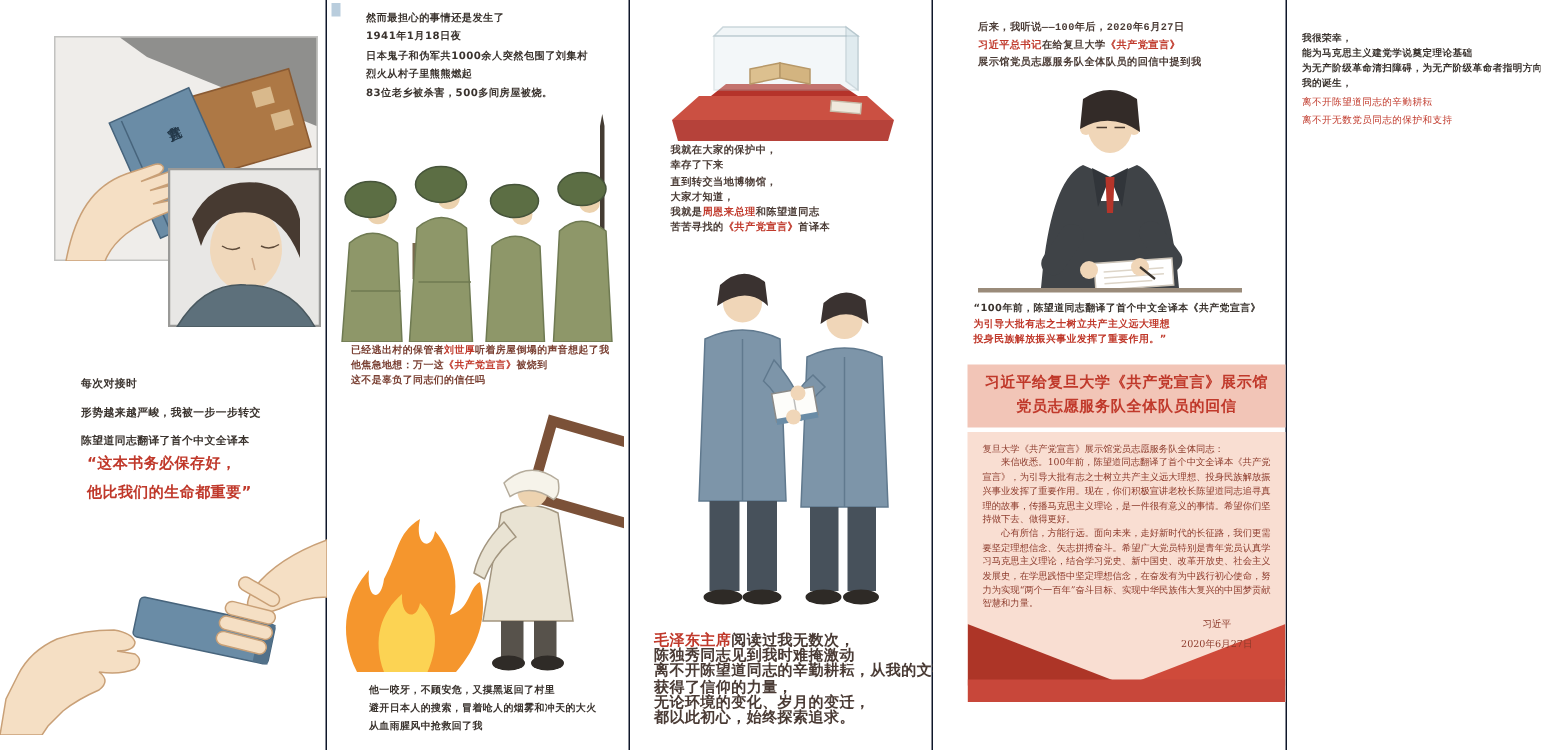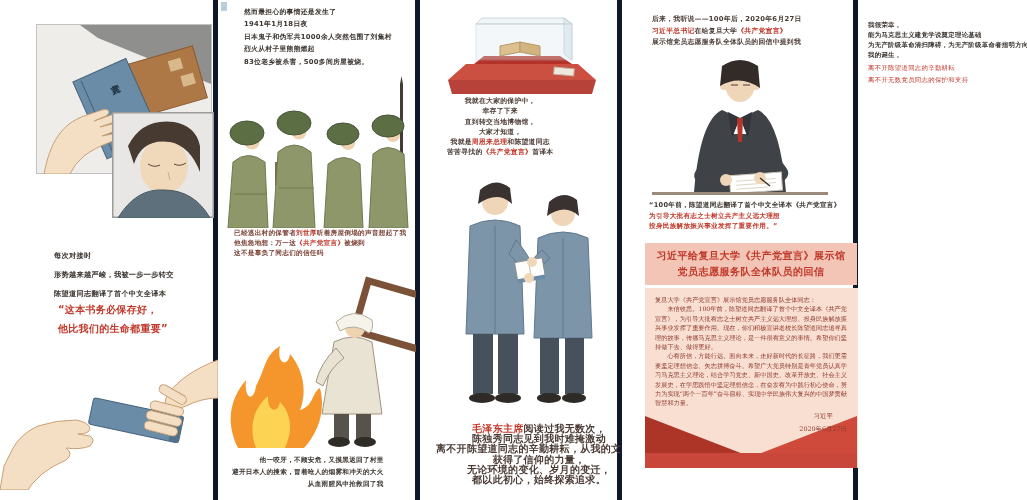--- a/index.html
+++ b/index.html
@@ -1,62 +1,62 @@
 <!DOCTYPE html>
 <html><head>
 <meta charset="utf-8">
 <style>
   html,body{margin:0;padding:0;background:#ffffff;}
   body{width:1027px;height:500px;overflow:hidden;
        font-family:"DejaVu Sans","Liberation Sans",sans-serif;}
   .strip{display:flex;width:1027px;height:500px;background:#fff;}
   .panel{position:relative;box-sizing:border-box;height:500px;background:#fff;}
-  .panel.bordered{border-right:5px solid #0f172a;}
-  .p1{width:218px;} .p2{width:202px;} .p3{width:202px;text-align:center;} .p4{width:236px;} .p5{width:169px;}
+  .panel.bordered{border-right:1px solid #0f172a;}
+  .p1{width:218px;} .p2{width:202px;} .p3{width:202px;} .p4{width:236px;} .p5{width:169px;}
 
   .ill{position:absolute;}
   .tb{position:absolute;font-weight:600;letter-spacing:.3px;white-space:nowrap;}
   .tb .ln{white-space:nowrap;}
   .c-red{color:#c0392b;margin-top:28px;}
   .col-black{color:#3a332e;}
-  .col-dark{color:#4a3b35;}
+  .col-dark{color:#4a3b35;font-family:Liberation Mono, monospace;}
   .col-maroon{color:#7a4033;}
   .col-red{color:#c0392b;font-weight:700;}
 
   
   .photo{left:36px;top:24px;width:176px;height:150px;}
   .inset{left:112px;top:112px;width:102px;height:106px;z-index:2;}
   .p1-narr{left:54px;top:246px;font-size:7.2px;line-height:19px;}
   .p1-quote{left:58px;top:300px;font-size:10px;line-height:19px;}
   .hands{left:0;top:332px;width:218px;height:158px;}
 
   
   .corner-mark{position:absolute;left:3px;top:2px;width:6px;height:9px;background:#b9cddd;}
   .p2-top{left:26px;top:6px;font-size:6.8px;line-height:12.4px;}
   .soldiers{left:8px;top:76px;width:190px;height:152px;}
   .p2-mid{left:16px;top:229px;font-size:6.6px;line-height:9.8px;}
   .oldman{left:4px;top:262px;width:194px;height:186px;}
-  .p2-bot{left:14px;top:455px;font-size:6.6px;line-height:11.8px;text-align:right;}
+  .p2-bot{left:28px;top:455px;font-size:6.6px;line-height:11.8px;}
 
   
   .case{left:18px;top:8px;width:168px;height:88px;}
   .p3-top{left:27px;top:96px;font-size:6.8px;line-height:10.3px;}
   .men{left:6px;top:162px;width:190px;height:258px;}
   .p3-bot{left:16px;top:424px;font-size:10px;line-height:10.2px;}
 
   
   .p4-top{left:30px;top:14px;font-size:6.8px;line-height:11.5px;}
   .deskman{left:30px;top:52px;width:176px;height:146px;}
   .p4-quote{left:27px;top:200px;font-size:6.6px;line-height:10.5px;}
   .titlebox{position:absolute;left:23px;top:243px;width:212px;height:42px;background:#f2c5b7;
             display:flex;flex-direction:column;justify-content:center;}
   .titlebox .ln{text-align:center;font-size:10px;line-height:16px;font-weight:700;color:#c0392b;
                 letter-spacing:.5px;white-space:nowrap;}
   .letter{position:absolute;left:23px;top:288px;width:212px;height:180px;background:#f9ded2;
-          overflow:hidden;color:#8c3a2b;font-family:"DejaVu Serif","Liberation Serif",serif;padding-left:12px;}
+          overflow:hidden;color:#8c3a2b;font-family:"DejaVu Serif","Liberation Serif",serif;}
   .letter-text{position:absolute;left:10px;top:7px;width:192px;font-size:6.2px;line-height:9.4px;}
   .letter-text .ln{white-space:normal;text-align:justify;}
   .letter-paras .ln{text-indent:2em;}
   .signature{position:absolute;right:22px;top:122px;z-index:3;text-align:center;
              font-size:6.4px;line-height:13px;color:#8c3a2b;}
   .envelope{position:absolute;left:0;bottom:0;width:212px;height:55px;z-index:2;}
 
   
   .p5-black{left:10px;top:20px;font-size:6.4px;line-height:10px;}
   .p5-red{left:10px;top:62px;font-size:6.4px;line-height:12px;font-weight:400;}

